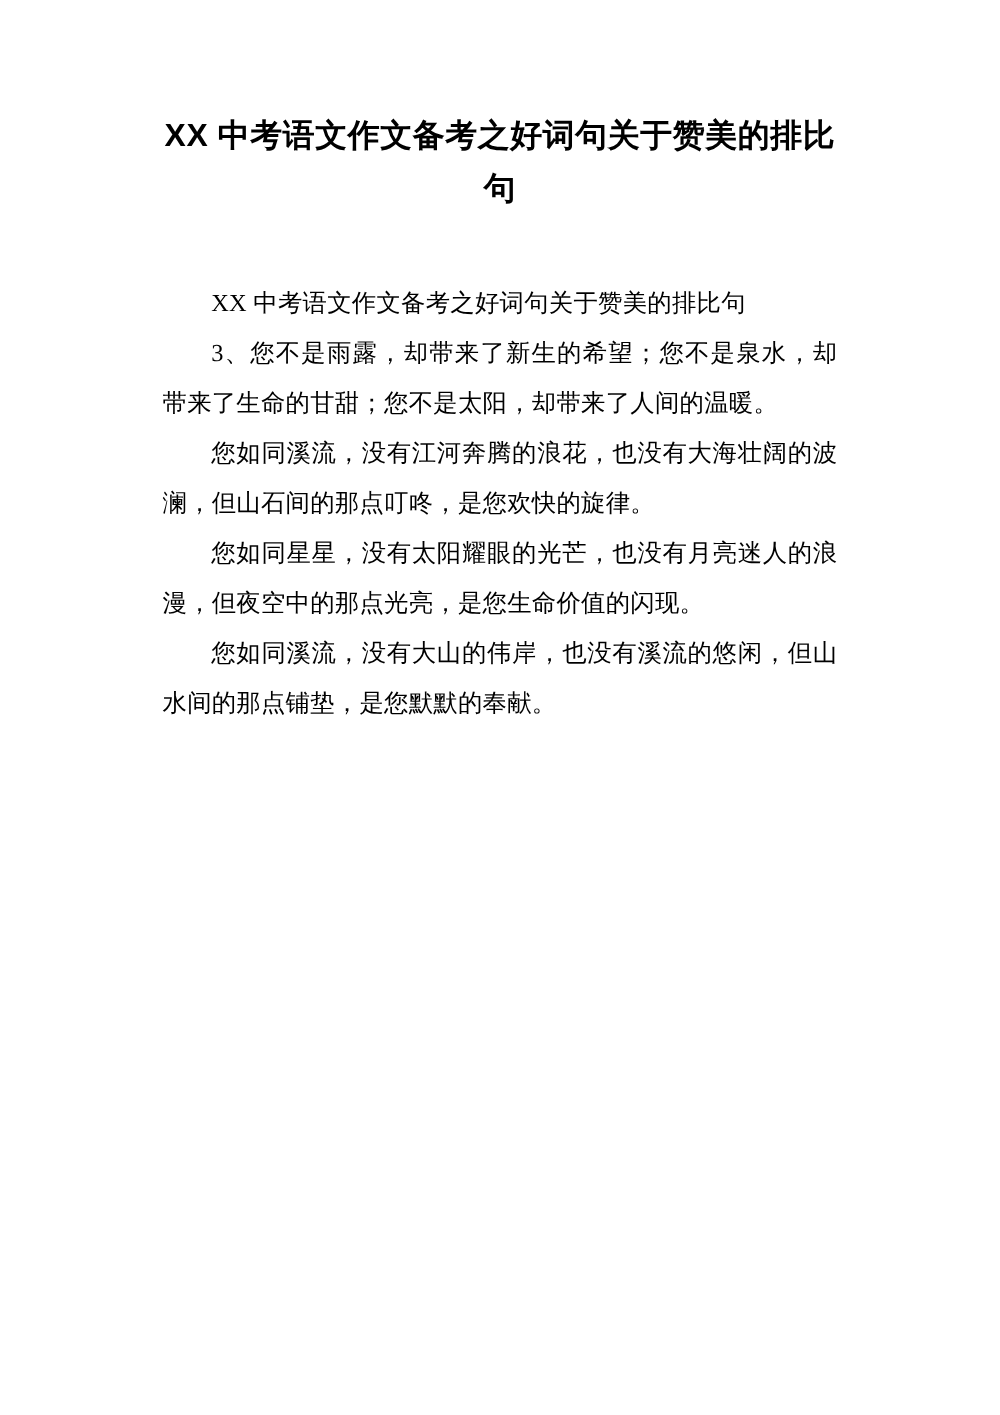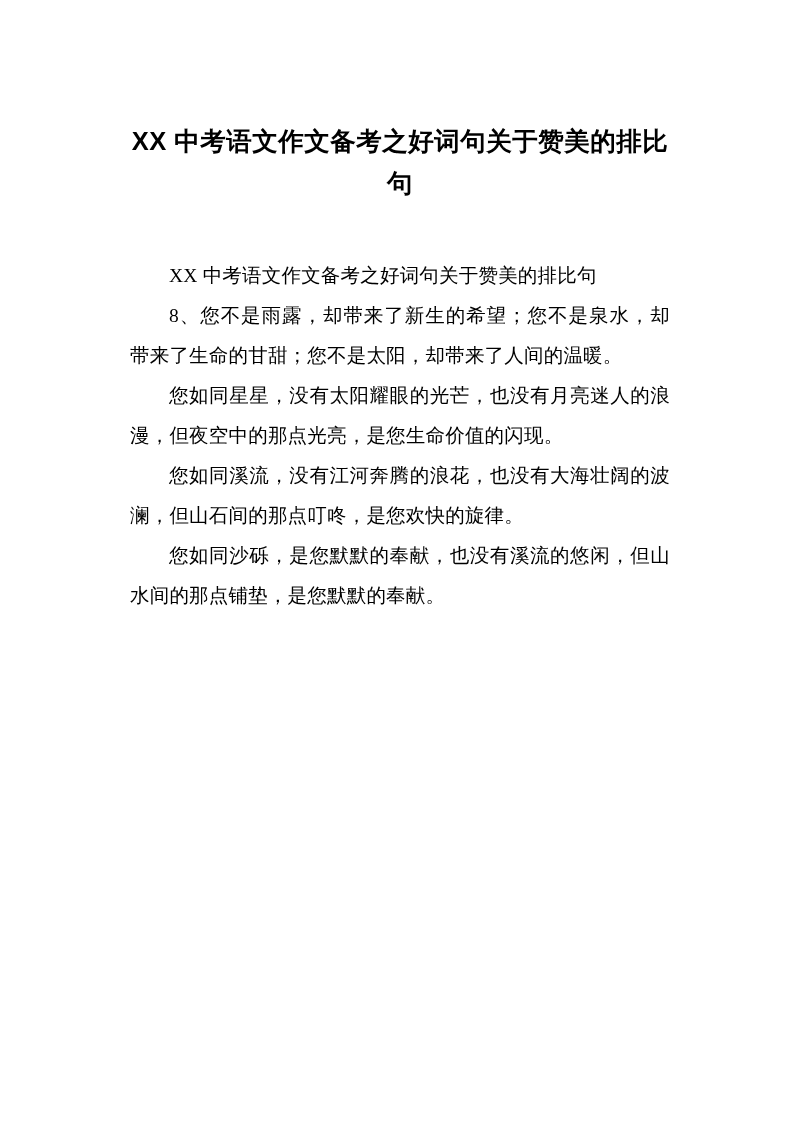--- a/index.html
+++ b/index.html
@@ -19,21 +19,20 @@
     width: 800px;
     height: 1132px;
     background: #ffffff;
     box-sizing: border-box;
   }
   .page-inner {
     position: absolute;
     left: 130px;
     top: 88px;
     width: 540px;
-    margin-top: 32px;
   }
   .doc-title {
     font-family: "Liberation Sans", "DejaVu Sans", sans-serif;
     font-weight: bold;
     font-size: 25.5px;
     line-height: 42px;
     text-align: center;
     letter-spacing: 0.5px;
     margin: 0 0 0 0;
     color: #000000;
@@ -56,20 +55,20 @@
 </head>
 <body>
 
 <div class="page">
   <div class="page-inner">
 
     <h1 class="doc-title">XX 中考语文作文备考之好词句关于赞美的排比句</h1>
 
     <div class="body-block">
       <p class="para">XX 中考语文作文备考之好词句关于赞美的排比句</p>
-      <p class="para">8、您不是雨露，却带来了新生的希望；您不是泉水，却带来了生命的甘甜；您不是太阳，却带来了人间的温暖。</p>
+      <p class="para">3、您不是雨露，却带来了新生的希望；您不是泉水，却带来了生命的甘甜；您不是太阳，却带来了人间的温暖。</p>
+      <p class="para">您如同溪流，没有江河奔腾的浪花，也没有大海壮阔的波澜，但山石间的那点叮咚，是您欢快的旋律。</p>
       <p class="para">您如同星星，没有太阳耀眼的光芒，也没有月亮迷人的浪漫，但夜空中的那点光亮，是您生命价值的闪现。</p>
-      <p class="para">您如同溪流，没有江河奔腾的浪花，也没有大海壮阔的波澜，但山石间的那点叮咚，是您欢快的旋律。</p>
-      <p class="para">您如同沙砾，是您默默的奉献，也没有溪流的悠闲，但山水间的那点铺垫，是您默默的奉献。</p>
+      <p class="para">您如同溪流，没有大山的伟岸，也没有溪流的悠闲，但山水间的那点铺垫，是您默默的奉献。</p>
     </div>
 
   </div>
 </div>
 
 </body></html>

